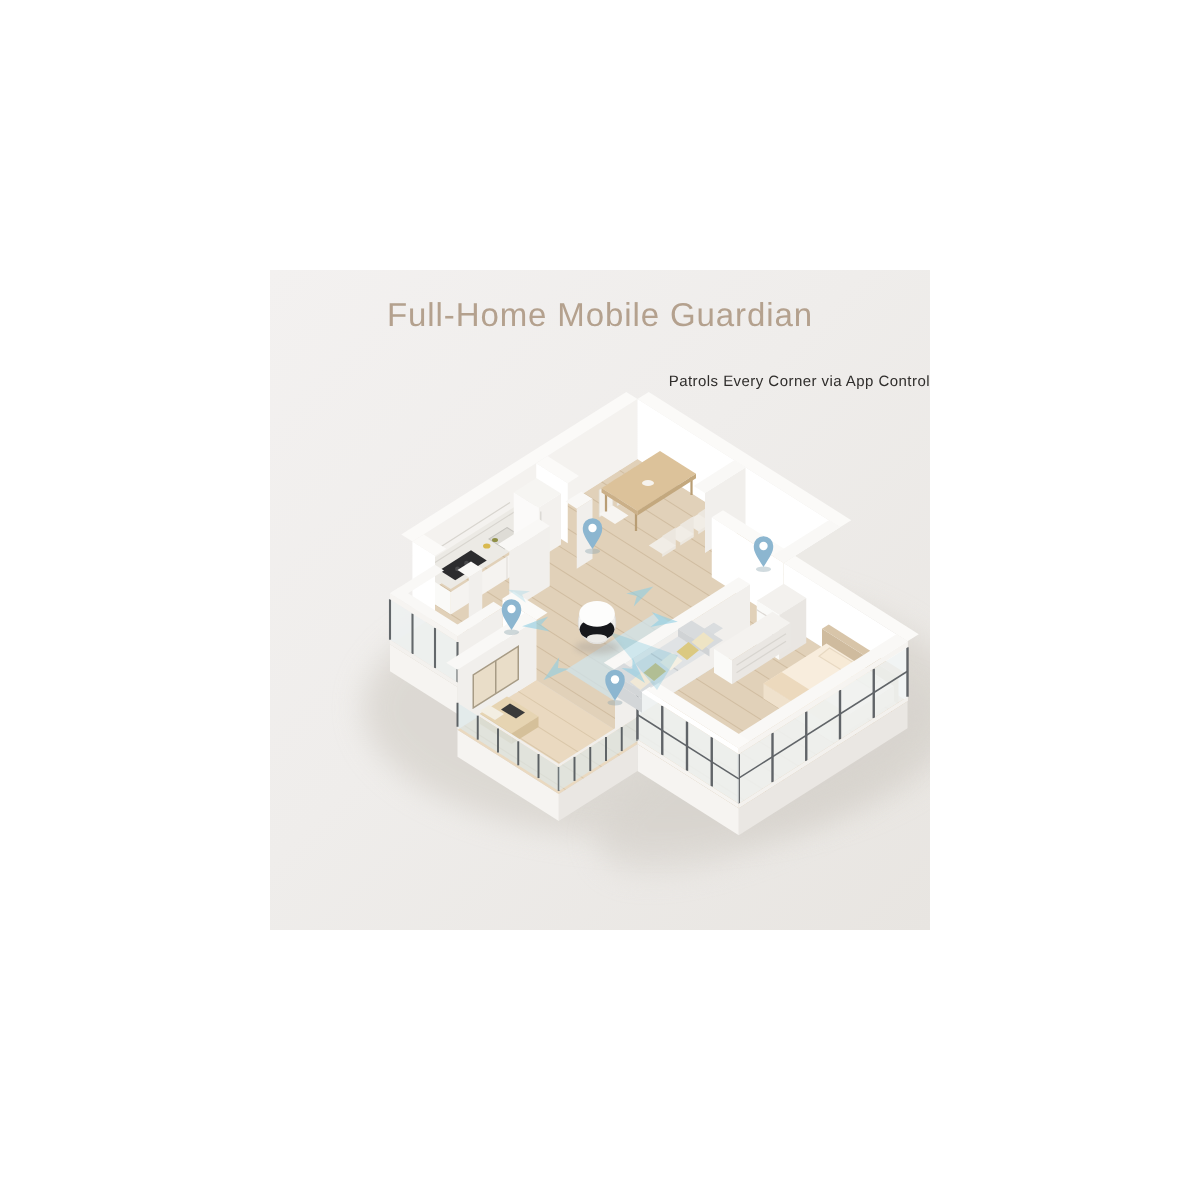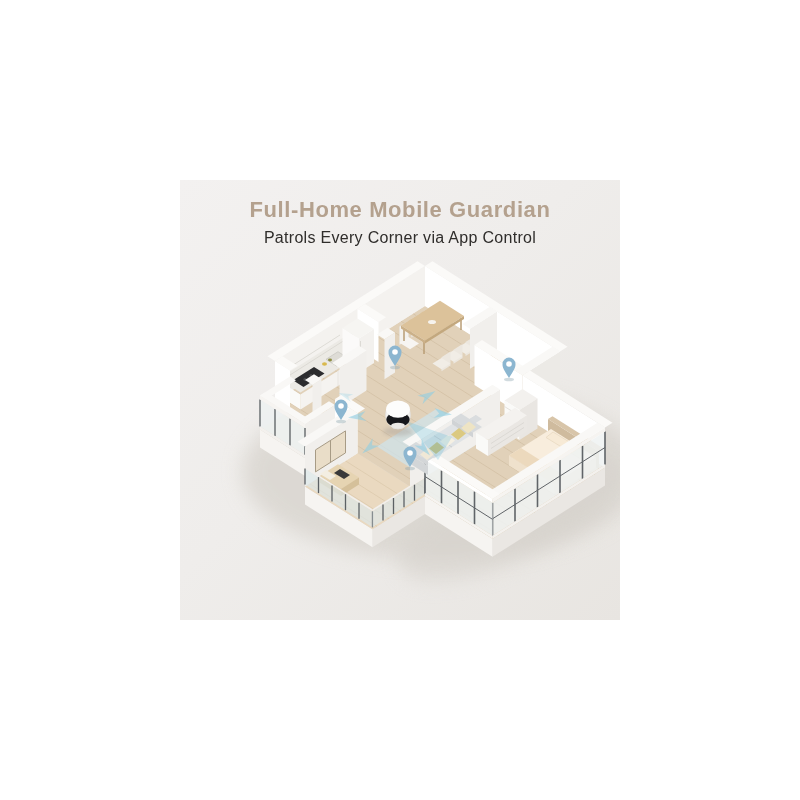--- a/index.html
+++ b/index.html
@@ -4,26 +4,27 @@
 <style>
   html,body{margin:0;padding:0;background:#ffffff;}
   body{width:800px;height:800px;position:relative;font-family:"Liberation Sans",sans-serif;}
   .card{
     position:absolute;left:180px;top:180px;width:440px;height:440px;
     background:linear-gradient(135deg,#f3f1f0 0%,#efedeb 45%,#e8e5e1 100%);
     overflow:hidden;
   }
   .hdr{position:relative;z-index:5;text-align:center;}
   .title{
-    margin-top:17px;font-size:22px;font-weight:700;letter-spacing:.6px;
+    margin-top:17px;font-size:22px;font-weight:400;letter-spacing:.6px;
     color:#b4a18e;
   }
   .subtitle{
-    margin-top:6px;font-size:16px;font-weight:400;letter-spacing:.3px;
+    margin-top:26px;font-size:10px;font-weight:400;letter-spacing:.3px;
     color:#2f2d2b;
+    text-align:right;
   }
   svg.scene{position:absolute;left:0;top:0;width:440px;height:440px;}
 </style>
 </head>
 <body>
 
 <div class="card">
   <div class="hdr">
     <div class="title">Full-Home Mobile Guardian</div>
     <div class="subtitle">Patrols Every Corner via App Control</div>

